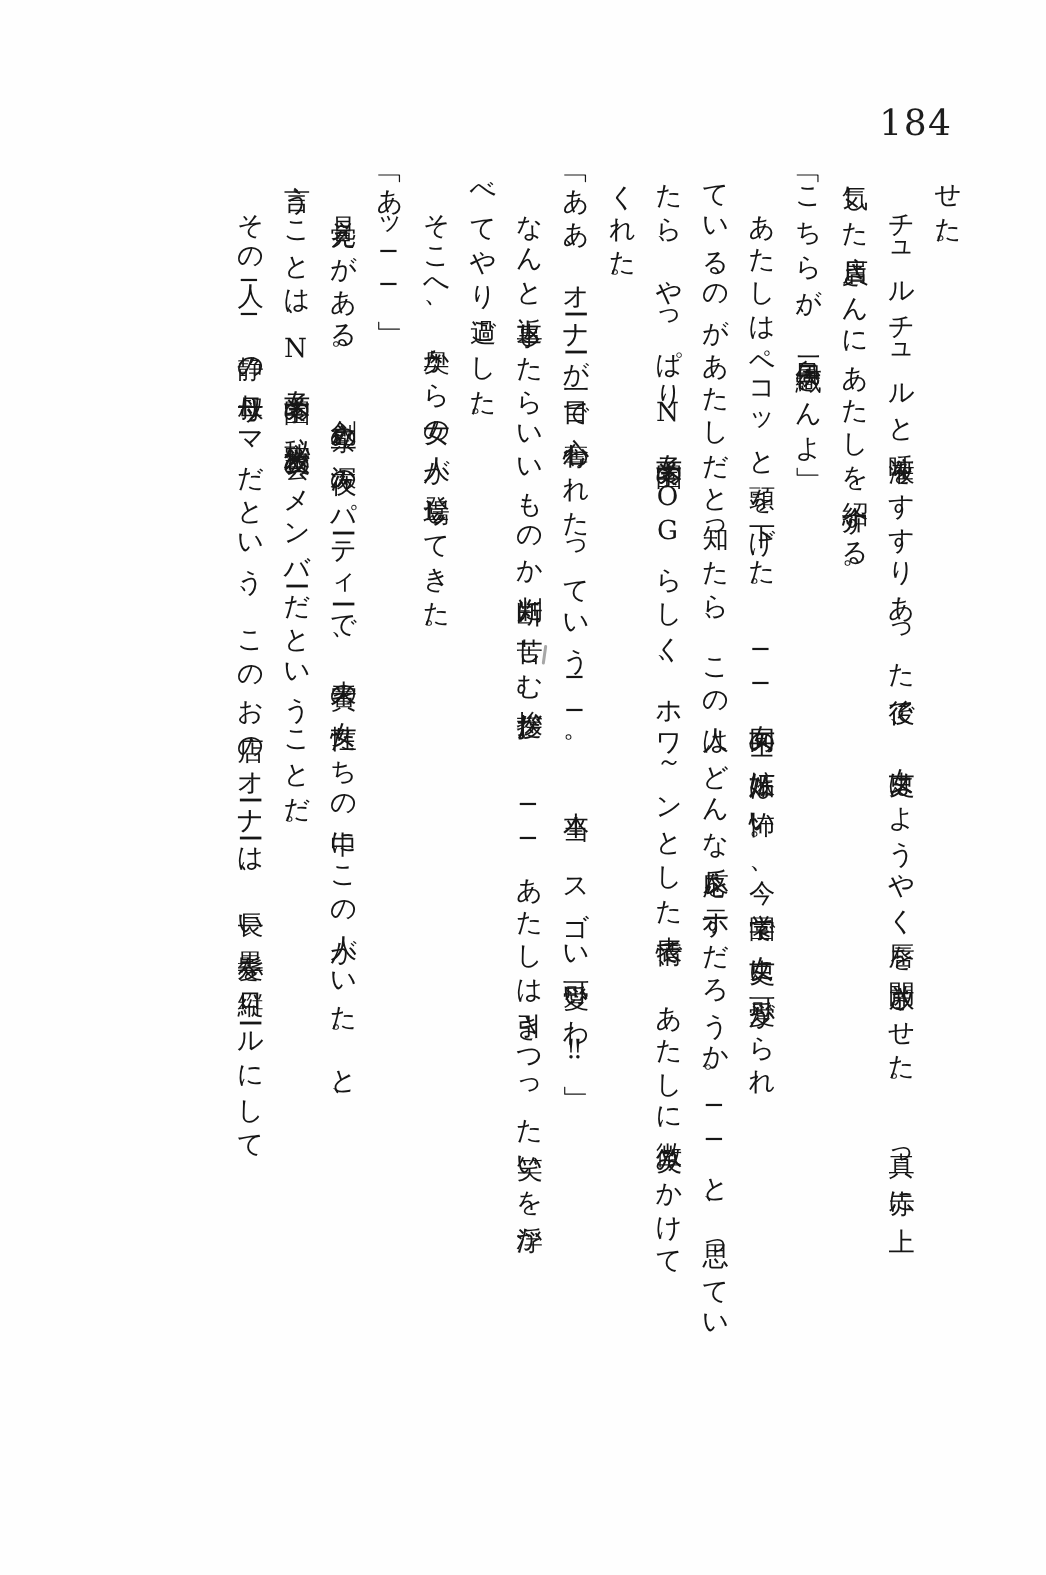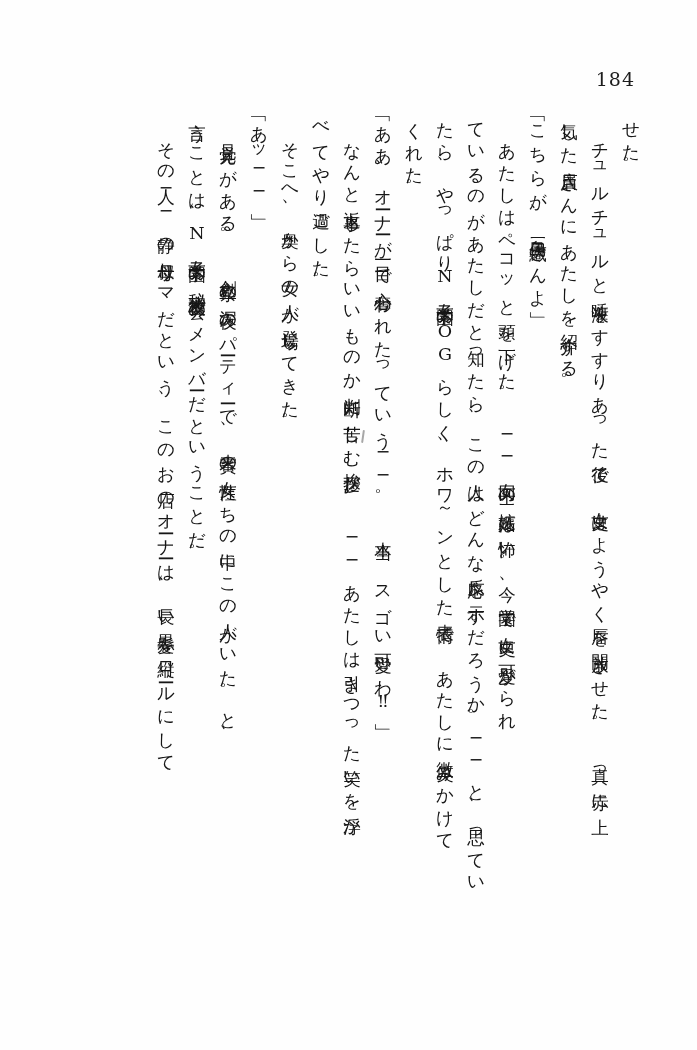--- a/index.html
+++ b/index.html
@@ -18,21 +18,21 @@
     position: relative;
     width: 697px;
     height: 1050px;
     background: #fefefe;
     box-sizing: border-box;
   }
   .page-number {
     position: absolute;
     top: 68px;
     right: 62px;
-    font-size: 19px;
+    font-size: 24px;
     letter-spacing: 1px;
     font-family: "DejaVu Serif", "Liberation Serif", serif;
     color: #1d1d1d;
   }
   .text-block {
     position: absolute;
     top: 110px;
     right: 58px;
     left: 58px;
     bottom: 42px;

